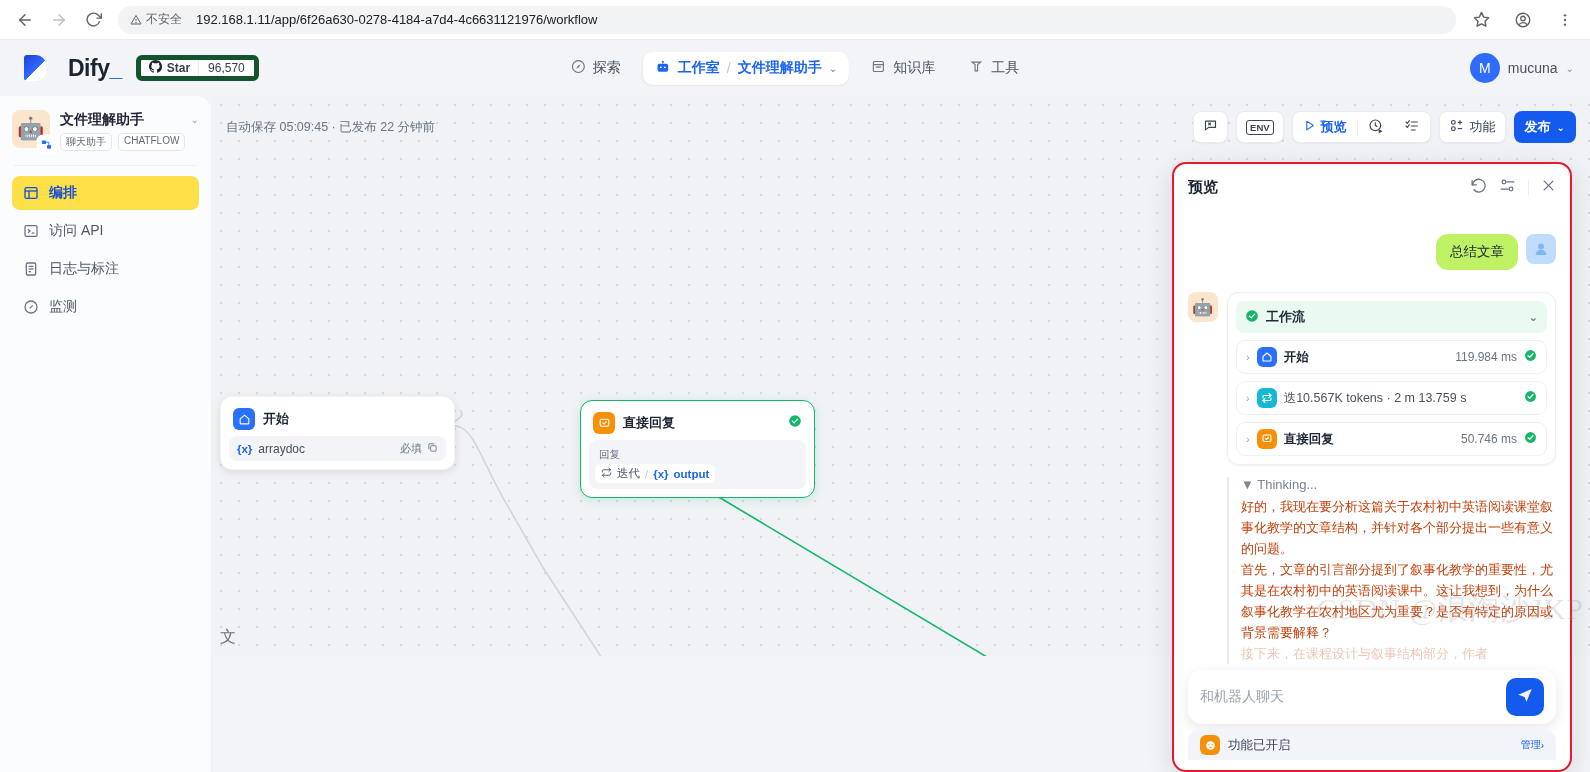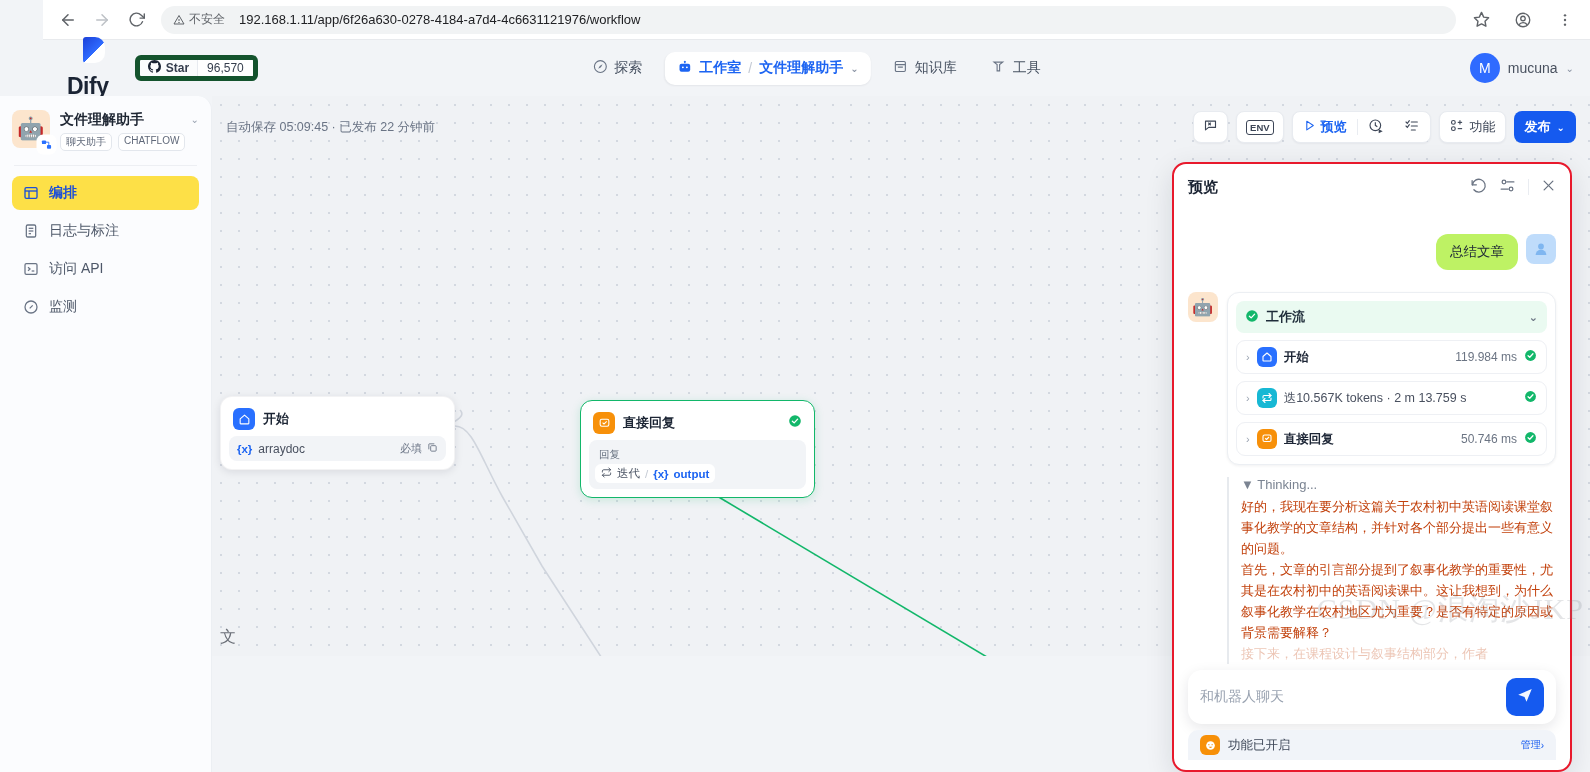--- a/index.html
+++ b/index.html
@@ -1,21 +1,21 @@
 <!DOCTYPE html>
 <html><head>
 <meta charset="utf-8">
 <style>
   * { box-sizing: border-box; margin: 0; padding: 0; }
   html, body {
     width: 1590px; height: 772px;
     font-family: "Liberation Sans", "DejaVu Sans", sans-serif;
     background: #f2f4f7; overflow: hidden;
   }
-  .app { position: relative; width: 1590px; height: 656px; padding-left: 43px; }
+  .app { position: relative; width: 1590px; height: 656px; }
 
   
   .browser-bar {
     height: 40px; background: #ffffff; display: flex; align-items: center;
     padding: 0 10px; gap: 4px; border-bottom: 1px solid #e8eaed;
   }
   .nav-btn {
     width: 30px; height: 30px; border-radius: 50%;
     display: flex; align-items: center; justify-content: center;
     color: #5f6368; font-size: 16px; flex: 0 0 auto;
@@ -36,21 +36,21 @@
     flex: 1; margin-left: 6px;
   }
   .omni-right { display: flex; align-items: center; gap: 12px; }
   .star-ico, .profile-ico, .kebab-ico { color: #5f6368; }
 
   
   .dify-header {
     height: 56px; background: #f2f4f7; display: flex; align-items: center;
     padding: 0 16px; position: relative;
   }
-  .brand { display: flex; align-items: center; gap: 10px; margin-left: 8px; flex-direction: column; }
+  .brand { display: flex; align-items: center; gap: 22px; margin-left: 8px; }
   .logo-mark {
     width: 22px; height: 26px; border-radius: 3px 10px 10px 3px;
     background: linear-gradient(135deg,#1c40d8 0%,#2f6bff 55%,#ffffff 56%,#ffffff 100%);
   }
   .logo-text { font-size: 23px; font-weight: 700; color: #1b2434; letter-spacing: -.5px;}
   .logo-text .cursor { color:#2563eb; }
   .star-chip {
     display: flex; align-items: stretch; height: 26px; margin-left: 14px;
     border: 5px solid #14532d; border-radius: 6px; overflow: hidden; background: #fbfcfd;
     font-size: 12px; font-weight: 700; color: #353e4e;
@@ -439,37 +439,37 @@
             <rect x="3" y="4" width="18" height="16" rx="2"></rect>
             <line x1="3" y1="9" x2="21" y2="9"></line>
             <line x1="9" y1="9" x2="9" y2="20"></line>
           </svg>
       </span>
       <span>编排</span>
     </div>
     <div class="sb-item">
       <span class="sb-ico">
         <svg width="16" height="16" viewBox="0 0 24 24" fill="none" stroke="#6a7485" stroke-width="1.9">
+            <rect x="3" y="4" width="18" height="16" rx="2"></rect>
+            <polyline points="7.5 9.5 10.5 12 7.5 14.5"></polyline>
+            <line x1="13" y1="15" x2="17" y2="15"></line>
+          </svg>
+      </span>
+      <span>访问 API</span>
+    </div>
+    <div class="sb-item">
+      <span class="sb-ico">
+        <svg width="16" height="16" viewBox="0 0 24 24" fill="none" stroke="#6a7485" stroke-width="1.9">
             <rect x="5" y="3" width="14" height="18" rx="2"></rect>
             <line x1="8.5" y1="8" x2="15.5" y2="8"></line>
             <line x1="8.5" y1="12" x2="15.5" y2="12"></line>
             <line x1="8.5" y1="16" x2="12" y2="16"></line>
           </svg>
       </span>
       <span>日志与标注</span>
-    </div>
-    <div class="sb-item">
-      <span class="sb-ico">
-        <svg width="16" height="16" viewBox="0 0 24 24" fill="none" stroke="#6a7485" stroke-width="1.9">
-            <rect x="3" y="4" width="18" height="16" rx="2"></rect>
-            <polyline points="7.5 9.5 10.5 12 7.5 14.5"></polyline>
-            <line x1="13" y1="15" x2="17" y2="15"></line>
-          </svg>
-      </span>
-      <span>访问 API</span>
     </div>
     <div class="sb-item">
       <span class="sb-ico">
         <svg width="16" height="16" viewBox="0 0 24 24" fill="none" stroke="#6a7485" stroke-width="1.9">
             <circle cx="12" cy="12" r="9"></circle>
             <line x1="14.5" y1="9.5" x2="10" y2="14"></line>
           </svg>
       </span>
       <span>监测</span>
     </div>

